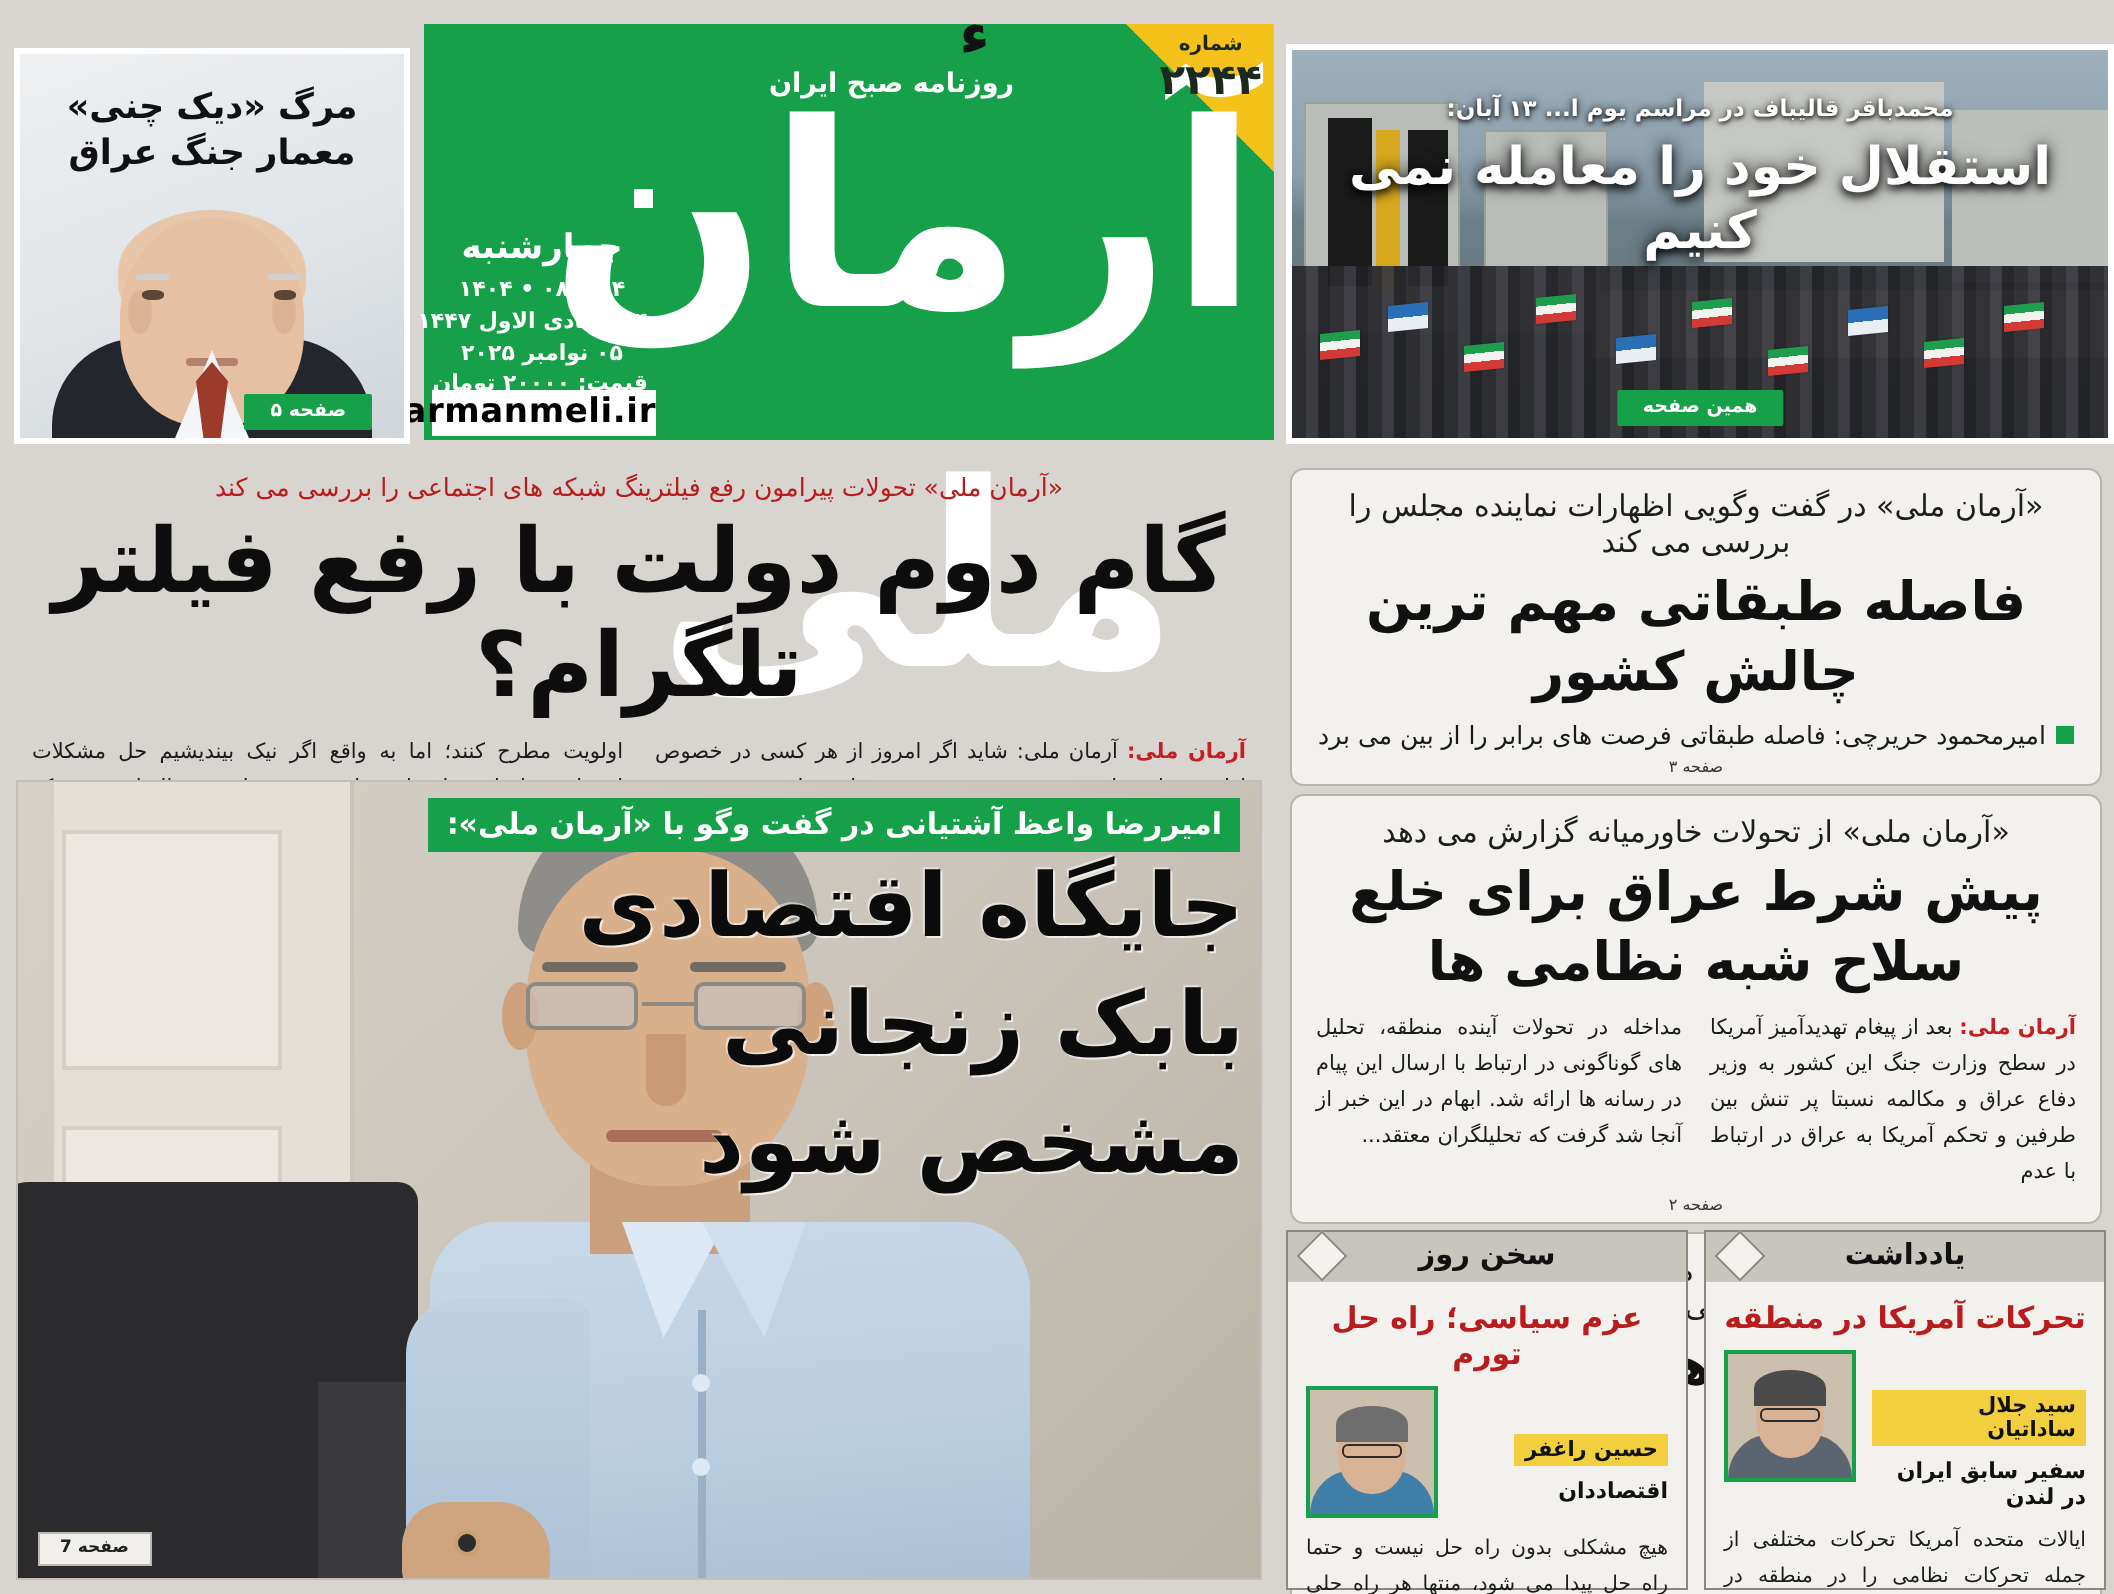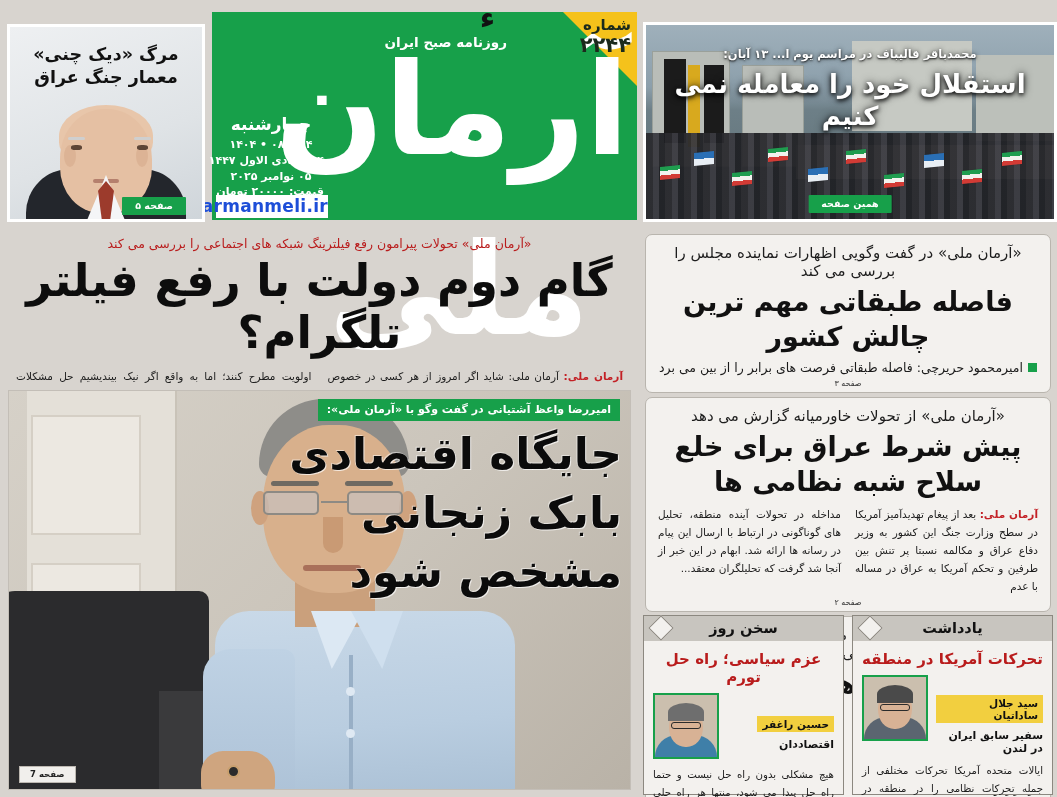--- a/index.html
+++ b/index.html
@@ -81,21 +81,21 @@
     position: absolute; top: 0; right: 0;
     width: 0; height: 0;
     border-top: 74px solid #f5c21b;
     border-left: 74px solid transparent;
   }
   .mh-corner-txt {
     position: absolute; top: 6px; right: 6px;
     text-align: center; color: #1b2a1c;
     line-height: 1.05; z-index: 3;
   }
-  .mh-corner-txt .lbl { font-size: 15px; font-weight: 700; text-align: right; }
+  .mh-corner-txt .lbl { font-size: 10px; font-weight: 700; }
   .mh-corner-txt .num { font-size: 21px; font-weight: 700; letter-spacing: .5px; }
 
   .mh-tagline {
     position: absolute; top: 22px; right: 130px;
     font-size: 13.5px; font-weight: 700; color: #fff; white-space: nowrap;
   }
   .mh-logo {
     position: absolute; right: 8px; top: 8px;
     width: 340px; height: 192px;
     color: #fff;
@@ -113,21 +113,21 @@
   }
   .mh-date {
     position: absolute; left: 6px; top: 100px;
     width: 106px; text-align: center; color: #fff; line-height: 1.45;
   }
   .mh-date .d-day { font-size: 17px; font-weight: 700; }
   .mh-date .d-line { font-size: 11px; font-weight: 700; white-space: nowrap; }
   .mh-site {
     position: absolute; left: 4px; bottom: 2px;
     width: 112px; text-align: right;
-    background: #fff; color: #1d4ed8;
+    background: #fff; color: #000000;
     font-size: 17px; font-weight: 700; letter-spacing: .3px;
     padding: 1px 0 2px;
   }
 
   
   .photo-cheney {
     position: absolute; right: 852px; top: 24px;
     width: 198px; height: 198px;
     background: #e9eaec;
     border: 3px solid #fff;
@@ -305,21 +305,21 @@
   .mp-ring { position:absolute; left:28px; top:366px; width:13px; height:13px;
              background:#2b2b2b; border:2px solid #c9a06f; border-radius:50%; }
   .mp-chair { position:absolute; left:-20px; top:200px; width:220px; height:200px;
               background:#2b2b2d; border-radius:26px 10px 0 0; }
   .mp-chair2 { position:absolute; left:150px; top:300px; width:190px; height:100px;
                background:#3a3a3c; }
 
   .mp-kicker {
     position: absolute; right: 10px; top: 8px;
     background: #17a04a; color: #fff;
-    font-size: 11px; font-weight: 700;
+    font-size: 15px; font-weight: 700;
     padding: 4px 9px 5px;
     white-space: nowrap;
   }
   .mp-head {
     position: absolute; right: 8px; top: 34px;
     text-align: right;
     font-size: 44px; font-weight: 700; color: #0b0b0b;
     line-height: 1.34;
     text-shadow: 1px 1px 0 rgba(255,255,255,.7), -1px -1px 0 rgba(255,255,255,.5);
   }
@@ -414,21 +414,21 @@
       <div class="art-sub">
         <span class="sq"></span><span>امیرمحمود حریرچی: فاصله طبقاتی فرصت های برابر را از بین می برد</span>
       </div>
       <div class="art-page">صفحه ۳</div>
     </div>
 
     <div class="art">
       <div class="art-kicker">«آرمان ملی» از تحولات خاورمیانه گزارش می دهد</div>
       <div class="art-head">پیش شرط عراق برای خلع سلاح شبه نظامی ها</div>
       <div class="art-cols">
-        <p><span class="lead-tag">آرمان ملی:</span> <span>بعد از پیغام تهدیدآمیز آمریکا در سطح وزارت جنگ این کشور به وزیر دفاع عراق و مکالمه نسبتا پر تنش بین طرفین و تحکم آمریکا به عراق در مساله با عدم</span></p>
+        <p><span class="lead-tag">آرمان ملی:</span> <span>بعد از پیغام تهدیدآمیز آمریکا در سطح وزارت جنگ این کشور به وزیر دفاع عراق و مکالمه نسبتا پر تنش بین طرفین و تحکم آمریکا به عراق در ارتباط با عدم</span></p>
         <p>مداخله در تحولات آینده منطقه، تحلیل های گوناگونی در ارتباط با ارسال این پیام در رسانه ها ارائه شد. ابهام در این خبر از آنجا شد گرفت که تحلیلگران معتقد...</p>
       </div>
       <div class="art-page">صفحه ۲</div>
     </div>
 
     <div class="art">
       <div class="art-kicker">«آرمان ملی» دلایل مهم سهم موثر دلار در دولت های گذشته را بررسی می کند</div>
       <div class="art-head">پیچ تند وعده ها در بازار ارز</div>
       <div class="art-cols">
         <p><span class="lead-tag">آرمان ملی:</span> <span>نوسانات ارز همواره در ایران ثابت کرده است که آینه ای از سیاست گذاری های متناقض، تصمیمات کوتاه مدت و البته بی تاثیر از عوامل اصلی در بازار بوده که</span></p>

